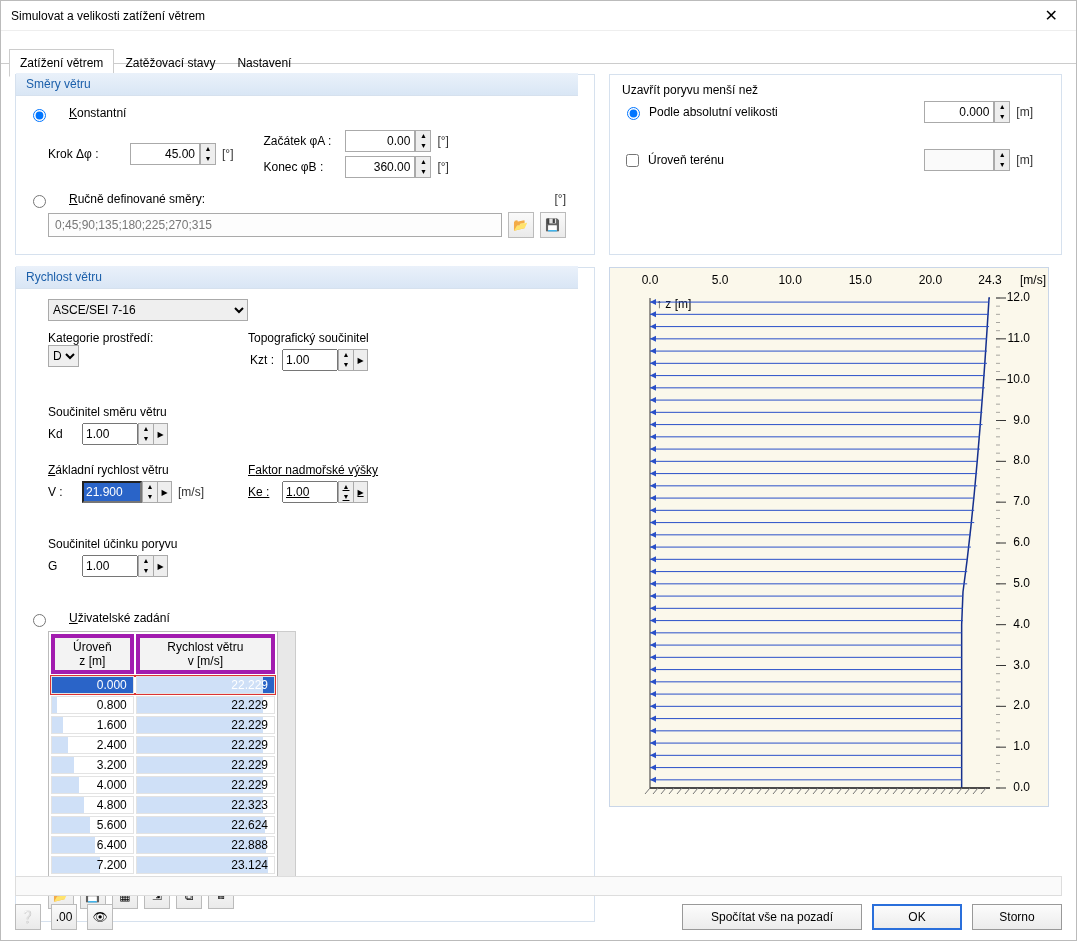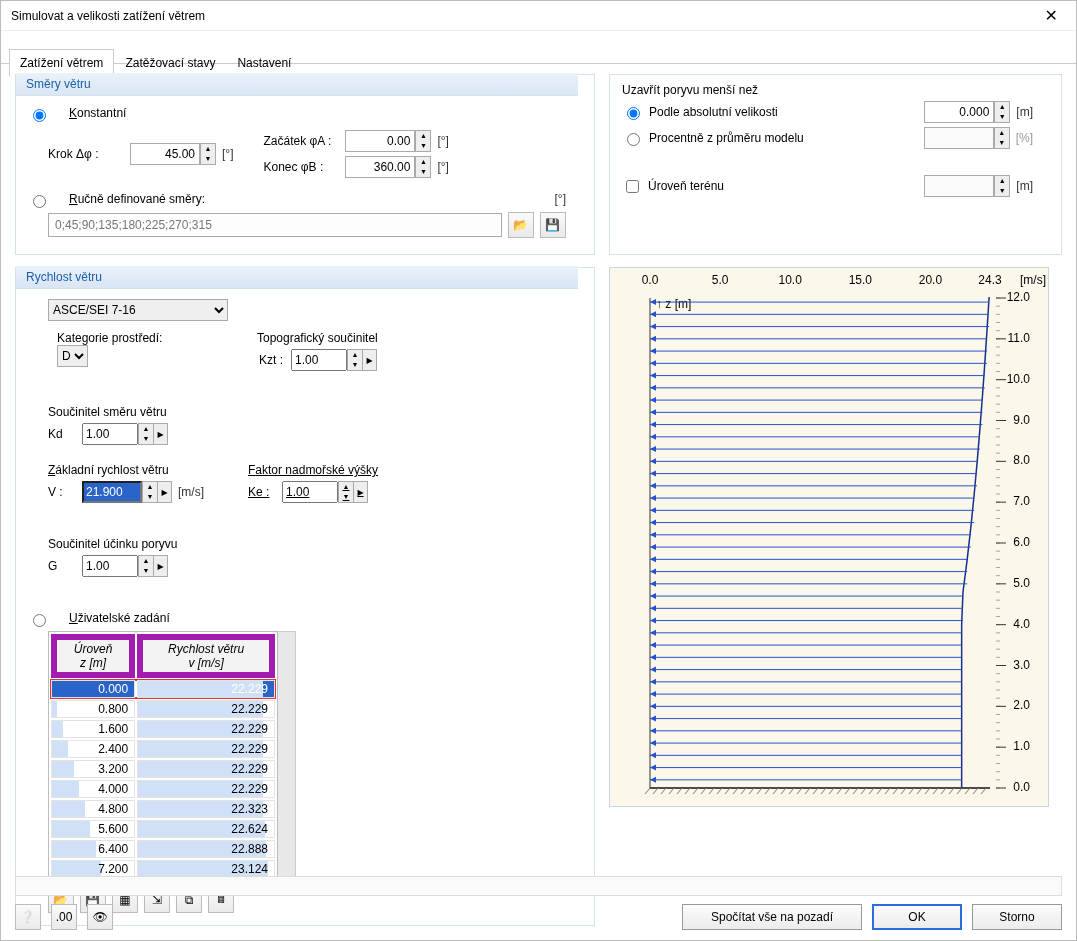--- a/index.html
+++ b/index.html
@@ -20,21 +20,21 @@
   input[type=text].num { width: 70px; height: 22px; border: 1px solid #aaa; text-align: right; padding: 0 4px; }
   .spin { display: inline-flex; flex-direction: column; border:1px solid #aaa; height:22px; width:16px; }
   .spin div { flex:1; font-size:7px; text-align:center; line-height:9px; background:#eee; cursor:pointer;}
   .unit { color:#333; }
   .radio { display:flex; align-items:flex-start; gap:20px; }
   .longinput { width: 470px; height:24px; border:1px solid #aaa; padding:0 6px; color:#777; background:#fdfdfd;}
   .iconbtn { width:26px; height:26px; border:1px solid #bbb; background:linear-gradient(#fafafa,#eaeaea); cursor:pointer; display:inline-flex; align-items:center; justify-content:center; font-size:12px;}
   select { height:22px; border:1px solid #aaa; }
   .disabled { color:#999; }
   .table { border:1px solid #bbb; width:230px; }
-  .table th { background:#f3f3f3; border:6px solid #a21caf; padding:2px 4px; font-weight:normal;font-style:italic; }
+  .table th { background:#f3f3f3; border:4px solid #a21caf; padding:2px 4px; font-weight:normal; }
   .table td { border:1px solid #e3e3e3; padding:1px 6px; text-align:right; background:#fff;}
   .table tr.sel td { background:#2a64c8; color:#fff; }
   .table tr.hl { outline:2px solid #d33; outline-offset:-1px;}
   .tbl-wrap{ display:flex; }
   .vscroll{ width:18px; background:#e8e8e8; border:1px solid #ccc; border-left:none;}
   .btnbar { display:flex; gap:6px; margin-top:6px;}
   .chart-area { border:1px solid #c9d6e8; background:#fbf8eb; width:440px; height:540px; position:relative; }
   .bottom-bar { position:absolute; bottom:10px; left:14px; right:14px; display:flex; align-items:center; gap:10px;}
   .btn { min-width:90px; height:26px; border:1px solid #999; background:linear-gradient(#fcfcfc,#ececec); cursor:pointer; padding:0 16px;}
   .btn.wide{min-width:180px;}
@@ -134,59 +134,47 @@
           <label style="flex:1">Podle absolutní velikosti</label>
           <div class="spincombo">
             <input class="num" type="text" value="0.000" style="">
             <div class="spin">
                 <div>▲</div>
                 <div>▼</div>
               </div>
           </div>
           <span class="unit">[m]</span>
         </div>
-        <div class="field-row">
-          <input type="radio" style="">
-          <label style="flex:1">Procentně z průměru modelu</label>
-          <div class="spincombo">
-            <input class="num disabled" type="text" disabled="" style="">
-            <div class="spin">
-                <div>▲</div>
-                <div>▼</div>
-              </div>
-          </div>
-          <span class="unit disabled">[%]</span>
-        </div>
         <div class="field-row" style="margin-top:26px;">
           <input type="checkbox" style="">
           <label style="flex:1">Úroveň terénu</label>
           <div class="spincombo">
             <input class="num disabled" type="text" disabled="" style="">
             <div class="spin">
                 <div>▲</div>
                 <div>▼</div>
               </div>
           </div>
           <span class="unit">[m]</span>
         </div>
       </div>
     </div>
 
     <div class="row">
 
       <div class="groupbox" style="width:580px;">
         <div class="gtitle">Rychlost větru</div>
         <div class="field-row narrow" style="margin-left:20px;">
-          <select style="width:180px;">
+          <select style="width:200px;">
             <option>ASCE/SEI 7-16</option>
           </select>
         </div>
 
         <div class="models-row" style="margin-left:20px;margin-top:10px;">
-          <div style="width:170px;margin-left:9px;">
+          <div style="width:170px;">
             <div>Kategorie prostředí:</div>
             <select><option>D</option></select>
           </div>
           <div style="width:170px;">
             <div>Topografický součinitel</div>
             <div class="field-row">
               <label style="width:28px;text-align:center;">Kzt :</label>
               <div class="spincombo">
                 <input class="num" style="width: 56px;" value="1.00">
                 <div class="spin">

